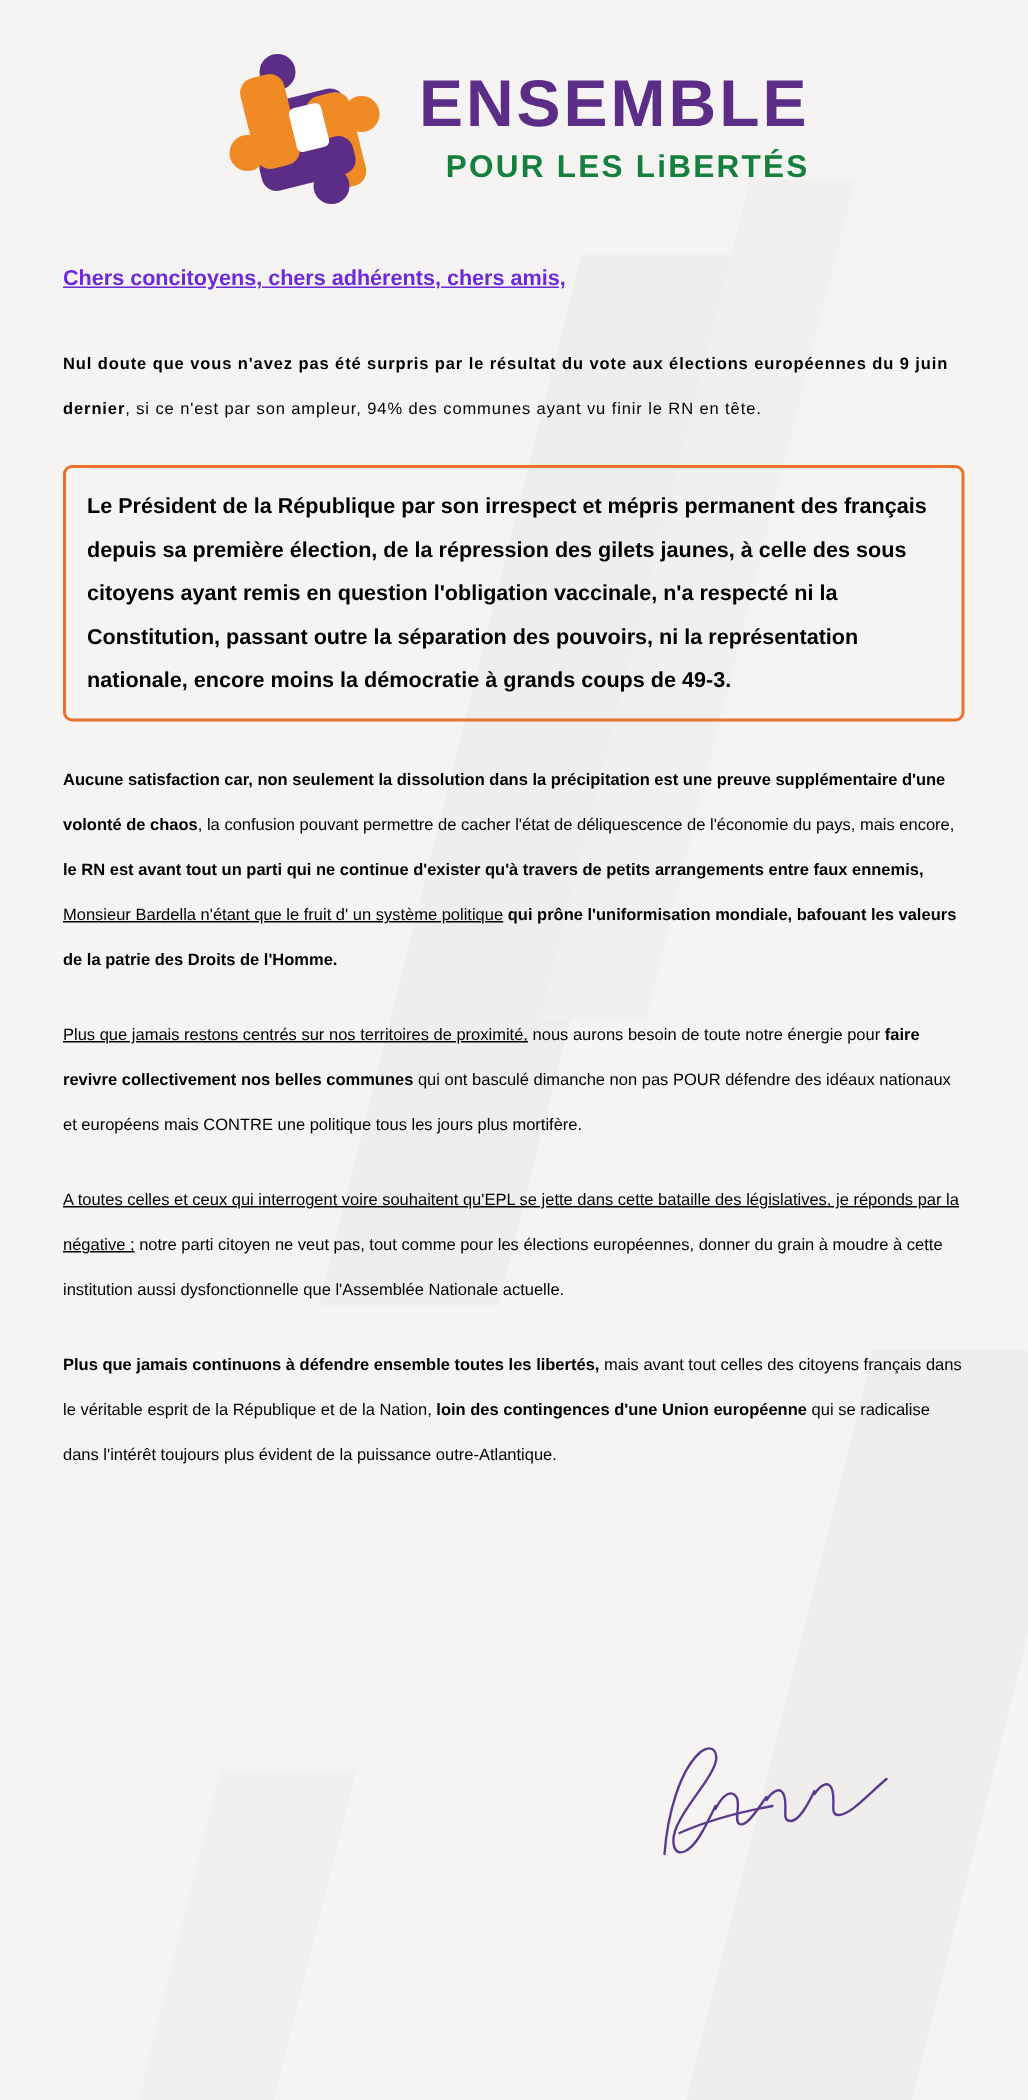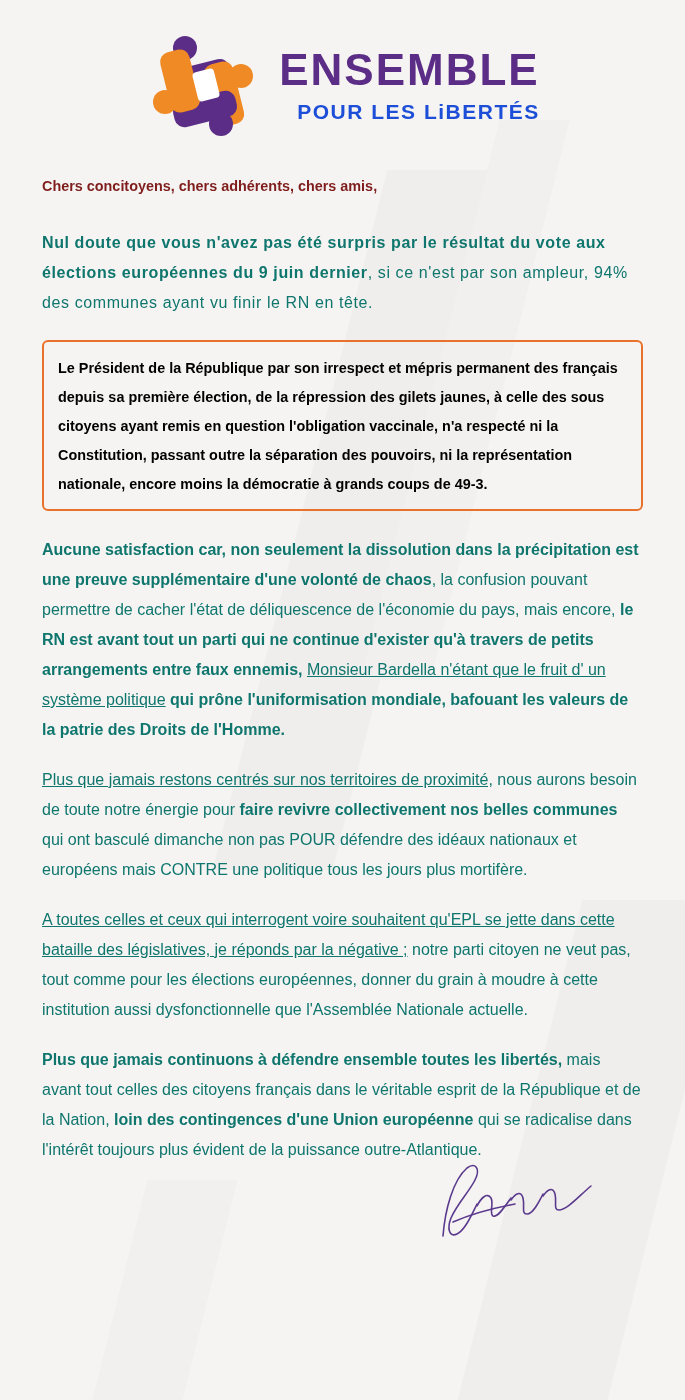--- a/index.html
+++ b/index.html
@@ -63,41 +63,42 @@
   .logo-title {
     font-size: 44px;
     font-weight: bold;
     letter-spacing: 2px;
     color: #5b2d86;
   }
   .logo-sub {
     font-size: 21px;
     font-weight: bold;
     letter-spacing: 1.5px;
-    color: #1d4ed8;
+    color: #15803d;
     margin-top: 9px;
     align-self: flex-end;
   }
 
   
   .content {
     padding: 0 42px;
     margin-top: 34px;
   }
   p.block {
     margin: 0 0 20px 0;
-    font-size: 16px;
+    font-size: 11px;
     line-height: 30px;
-    color: #0f766e;
+    color: #000000;
   }
   .salutation {
     font-weight: bold;
-    color: #7f1d1d;
+    color: #6d28d9;
     margin-bottom: 34px;
     font-size: 14.4px;
+    text-decoration: underline;
   }
   .b { font-weight: bold; }
   .bu { font-weight: normal; text-decoration: underline; }
 
   .intro-spaced {
     letter-spacing: 0.6px;
   }
 
   .nospace { margin-bottom: 0; }
 

